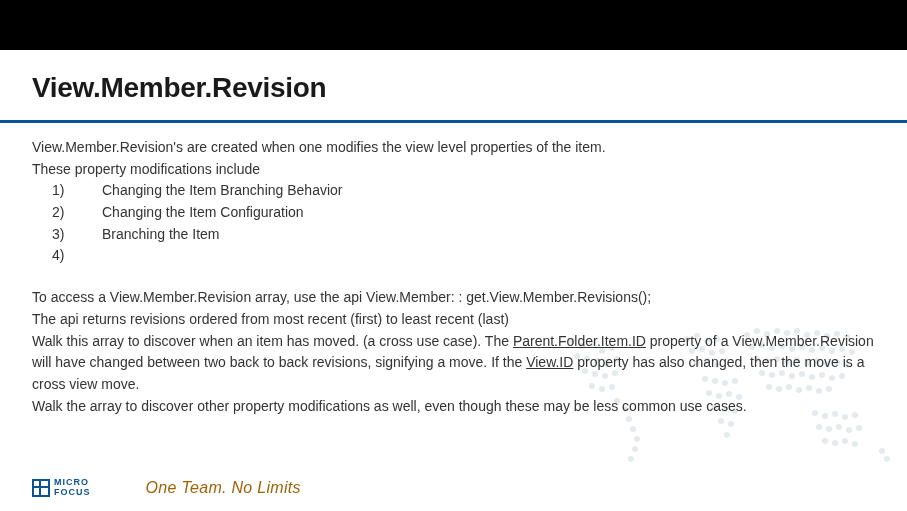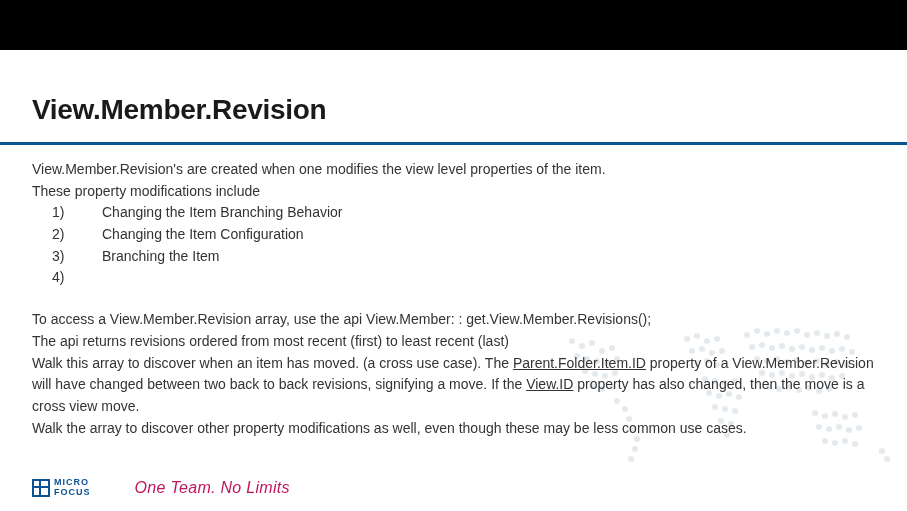--- a/index.html
+++ b/index.html
@@ -10,21 +10,21 @@
     background: #ffffff;
     position: relative;
     overflow: hidden;
   }
   .top-bar {
     width: 100%;
     height: 50px;
     background: #000000;
   }
   .title-area {
-    padding: 44px 32px 10px 32px;
+    padding: 22px 32px 10px 32px;
   }
   .title {
     font-size: 28px;
     font-weight: bold;
     color: #1a1a1a;
     letter-spacing: -0.3px;
   }
   .separator {
     height: 3px;
     background: #0b5394;
@@ -45,21 +45,21 @@
   .list-text { }
   .gap { height: 20px; }
   .code { font-family: Arial, Helvetica, sans-serif; }
   .underline { text-decoration: underline; }
   .footer {
     position: absolute;
     bottom: 14px;
     left: 32px;
     display: flex;
     align-items: center;
-    gap: 44px;
+    gap: 55px;
     z-index: 2;
   }
   .logo {
     display: flex;
     align-items: center;
     gap: 4px;
   }
   .logo-mark {
     width: 18px;
     height: 18px;
@@ -76,21 +76,21 @@
   .logo-text {
     font-size: 9px;
     font-weight: bold;
     color: #0b5394;
     line-height: 1.05;
     letter-spacing: 1px;
   }
   .tagline {
     font-size: 16px;
     font-style: italic;
-    color: #be185d;
+    color: #a16207;
     letter-spacing: 0.3px;
     text-align: right;
   }
   .world-map {
     position: absolute;
     right: -10px;
     bottom: 0;
     width: 380px;
     height: 210px;
     opacity: 0.18;

